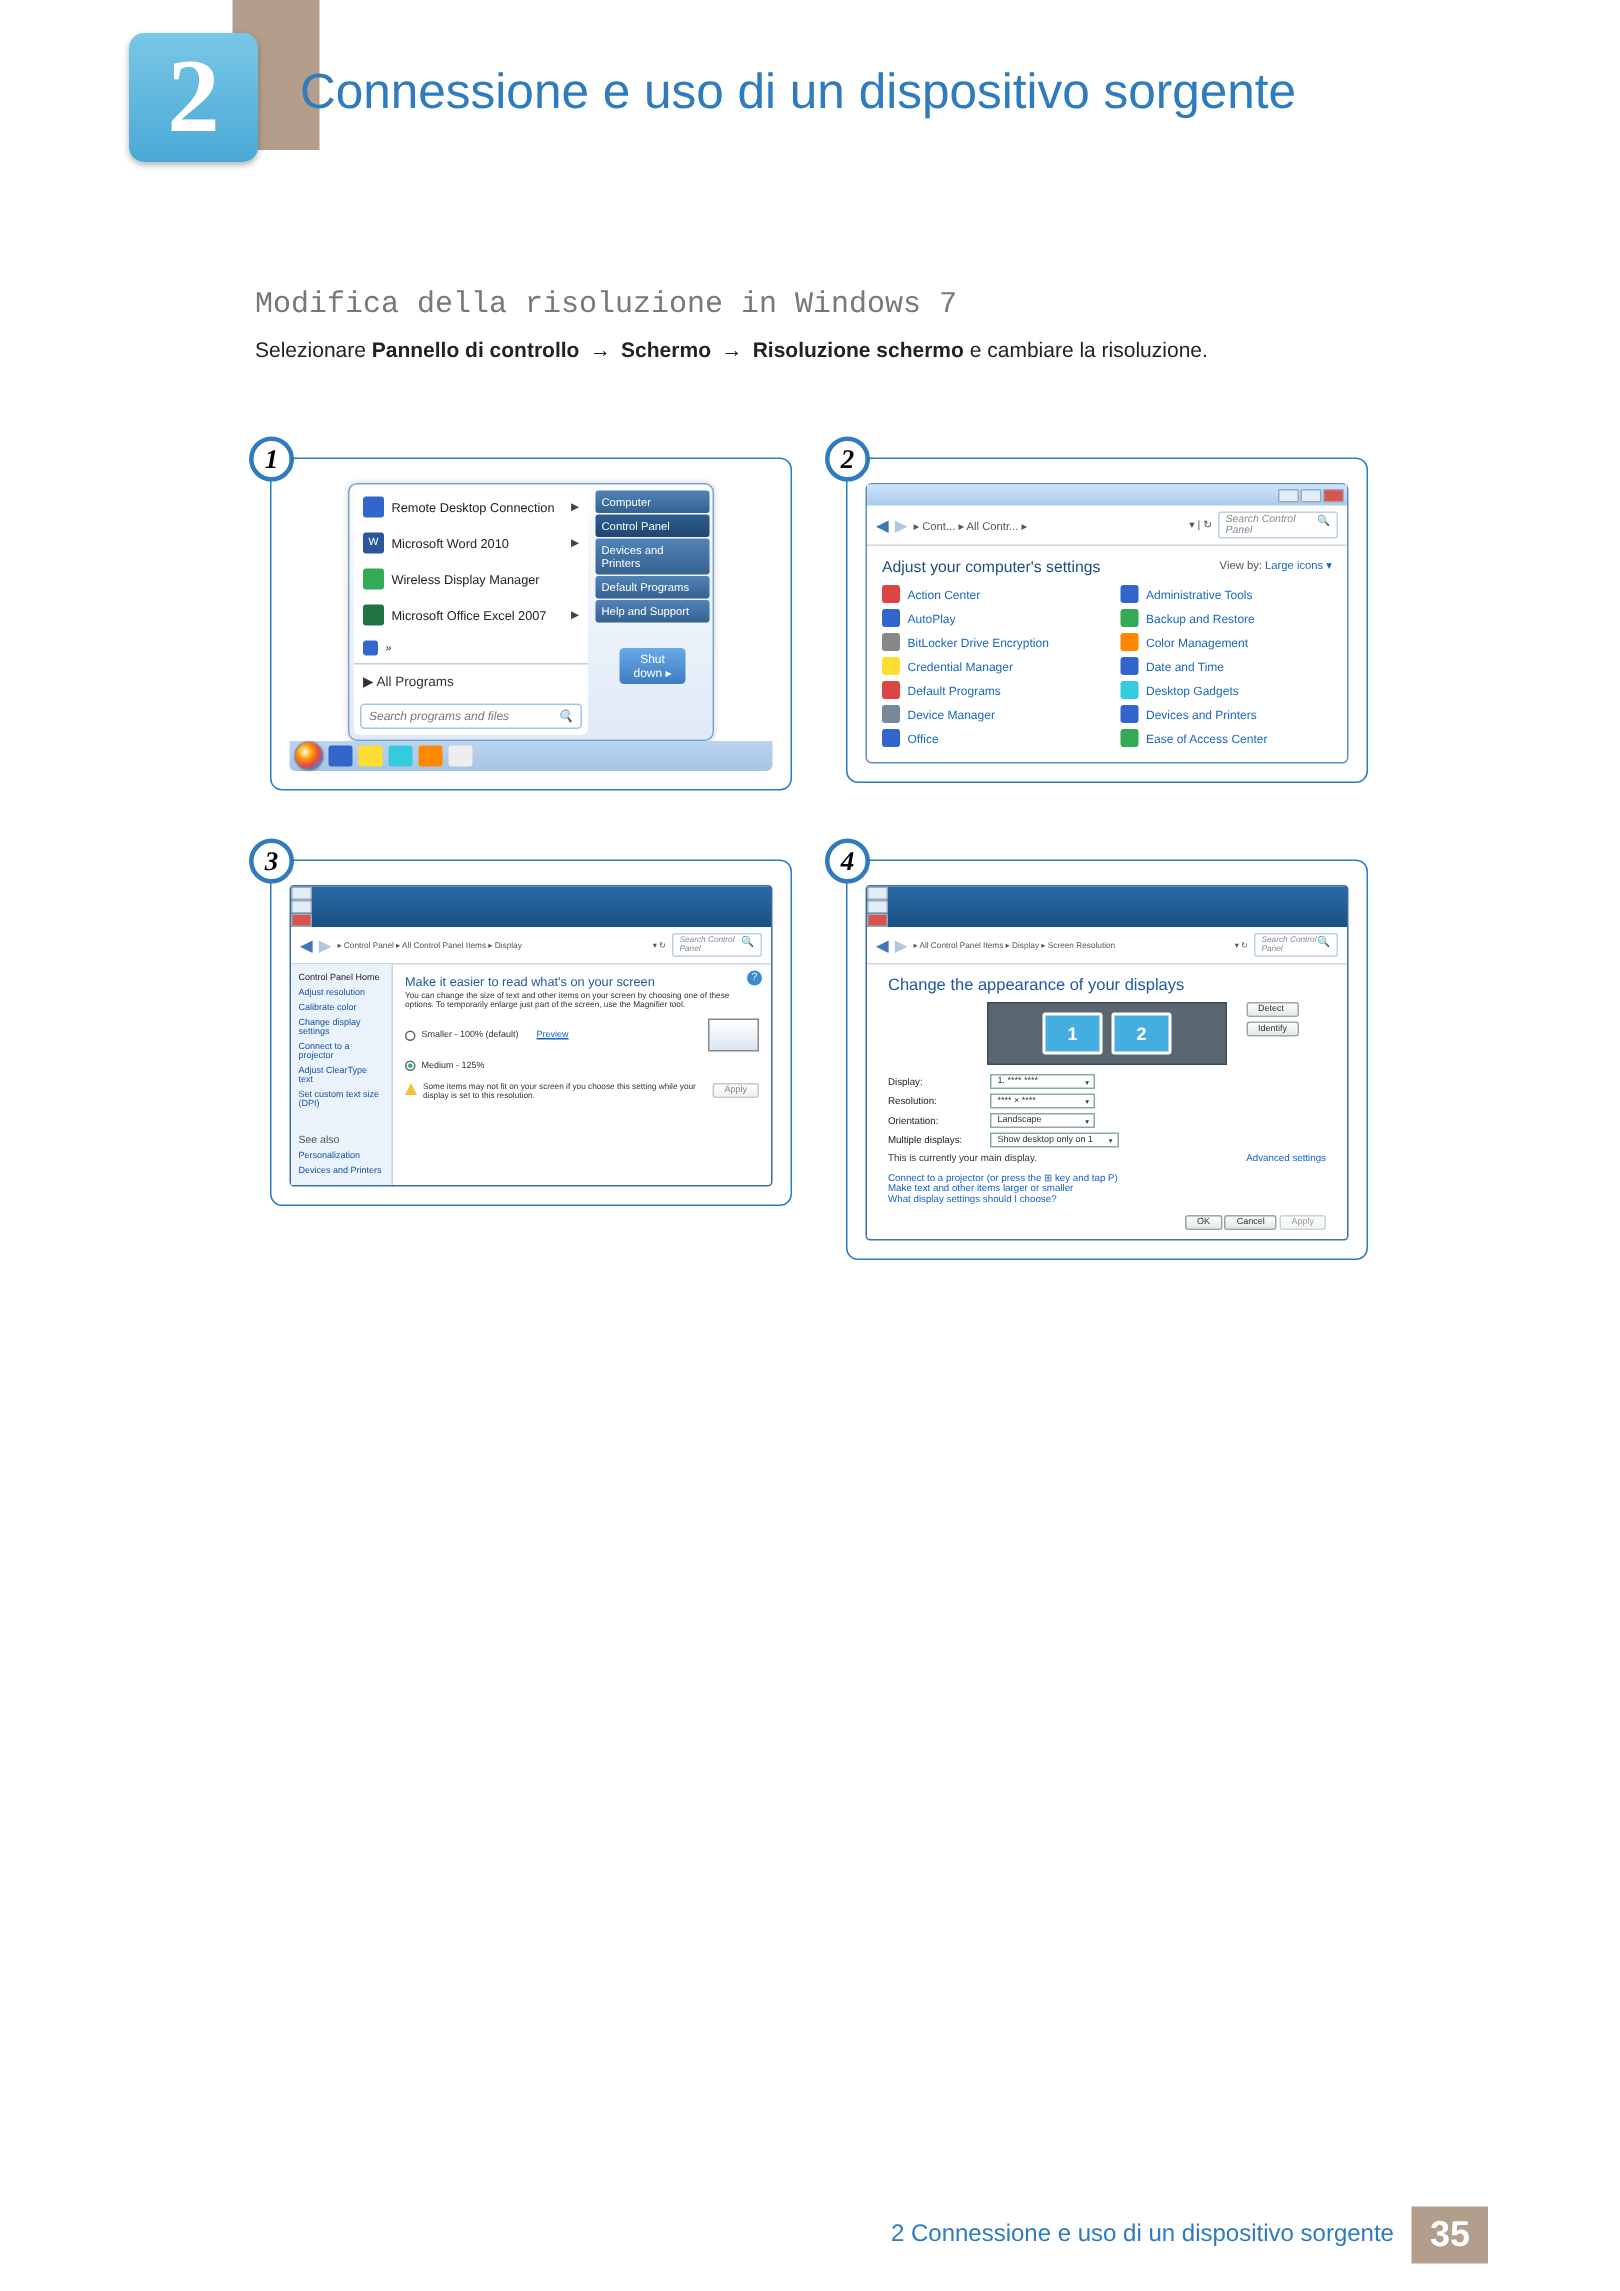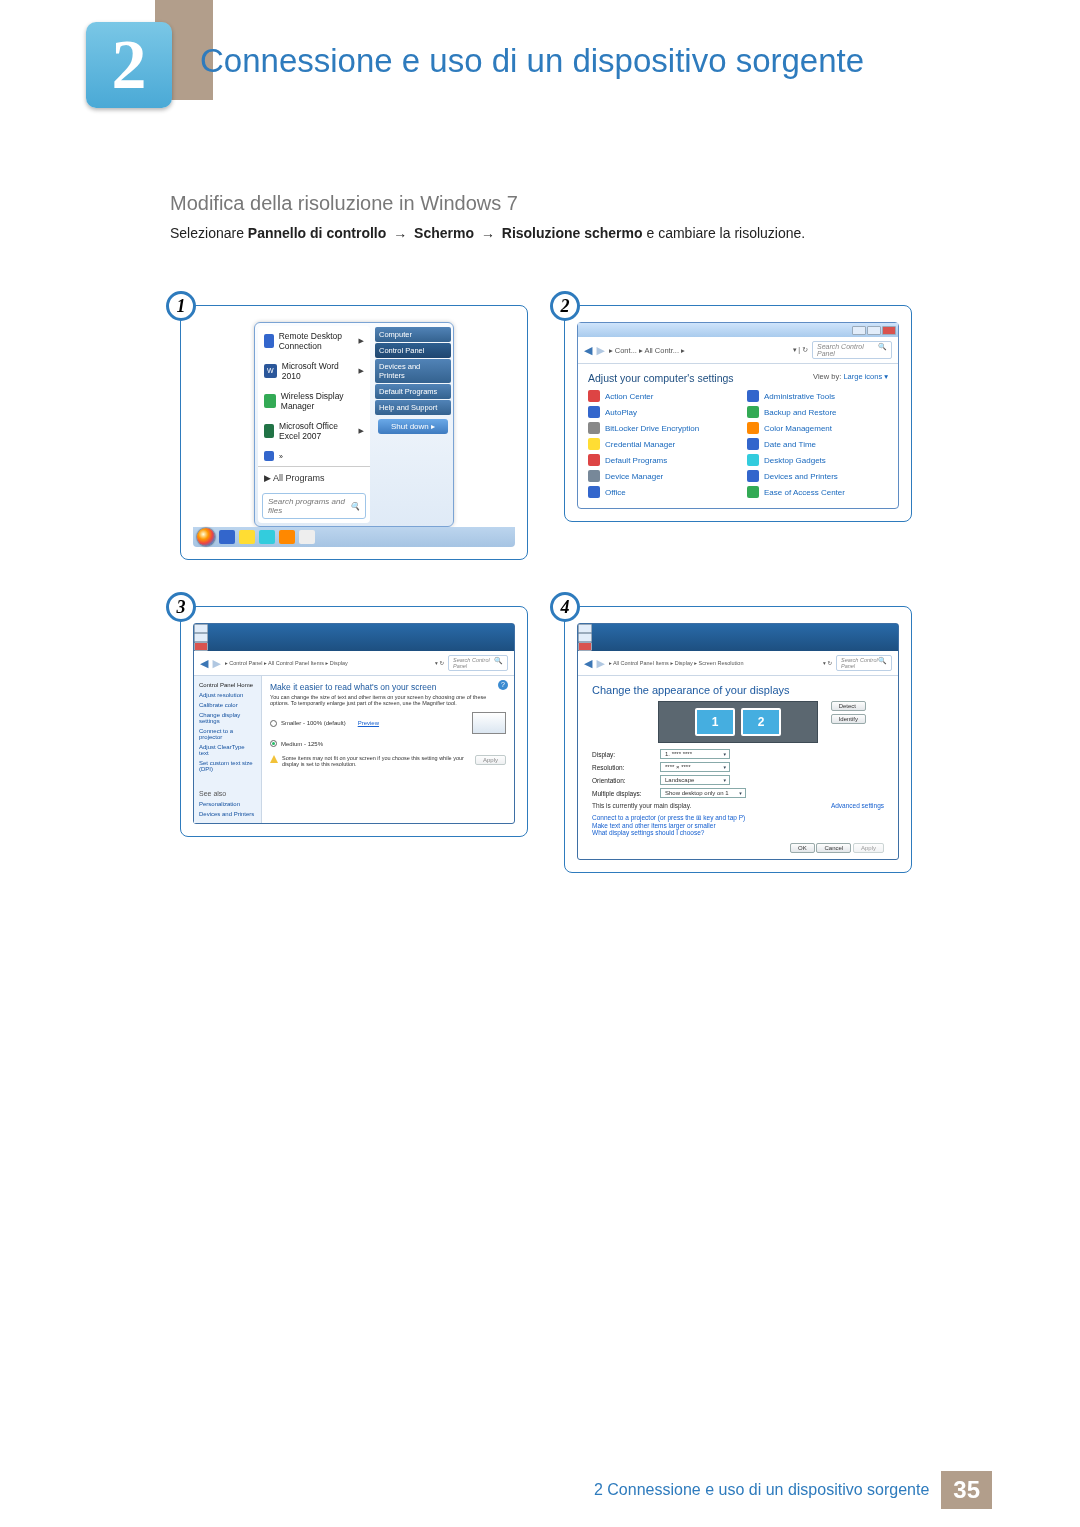--- a/index.html
+++ b/index.html
@@ -6,53 +6,53 @@
   body { width: 1080px; height: 1527px; background: #fff; font-family: Arial, Helvetica, sans-serif; position: relative; color: #333; }
   .sidebar-stripe { position: absolute; top: 0; left: 155px; width: 58px; height: 100px; background: #b29e8b; }
   .chapter-badge {
     position: absolute; top: 22px; left: 86px; width: 86px; height: 86px;
     background: linear-gradient(#7ac7e6,#4aa9d6); border-radius: 10px;
     display: flex; align-items: center; justify-content: center;
     box-shadow: 0 2px 4px rgba(0,0,0,.3);
   }
   .chapter-badge span { color: #fff; font-size: 70px; font-weight: bold; font-family: Georgia, serif; }
   .chapter-title { position: absolute; top: 42px; left: 200px; color: #2e7bbd; font-size: 33px; text-align: center; }
-  .section-heading { position: absolute; top: 192px; left: 170px; color: #787878; font-size: 20px; }
+  .section-heading { position: absolute; top: 192px; left: 170px; color: #787878; font-size: 20px; font-family: Liberation Mono, monospace; }
   .instruction { position: absolute; top: 225px; left: 170px; font-size: 14px; color: #222; }
   .instruction b { font-weight: bold; }
   .arrow { padding: 0 3px; }
   .fig-area { position: absolute; top: 295px; left: 170px; width: 742px; }
   .fig-row { display: flex; gap: 26px; margin-bottom: 36px; }
   .fig { flex: 1; position: relative; }
   .step-badge {
     position: absolute; top: -4px; left: -4px; width: 30px; height: 30px;
     border: 3px solid #2e7bbd; border-radius: 50%; background: #fff;
     display: flex; align-items: center; justify-content: center;
     font-size: 18px; font-weight: bold; color: #000; z-index: 5;
     font-style: italic; font-family: Georgia, serif;
   }
   .fig-box { border: 1px solid #2e7bbd; border-radius: 8px; background: #fff; padding: 16px 12px 12px; margin-top: 10px; margin-left: 10px; }
 
   
-  .startmenu { background: linear-gradient(#fafcff,#dfeaf6); border: 1px solid #7aa3d4; border-radius: 6px; width: 200px; font-size: 9px; margin: 0 auto; display: flex; box-shadow: 0 0 4px rgba(0,0,0,.2); }
+  .startmenu { background: linear-gradient(#fafcff,#dfeaf6); border: 1px solid #7aa3d4; border-radius: 6px; width: 244px; font-size: 9px; margin: 0 auto; display: flex; box-shadow: 0 0 4px rgba(0,0,0,.2); }
   .sm-left { flex: 1; background: #fff; border-radius: 4px; margin: 3px; }
   .sm-item { padding: 5px 6px; display: flex; align-items: center; gap: 5px; border-bottom: 0; font-size: 8.5px; color: #222; }
   .sm-item .ic { width: 14px; height: 14px; border-radius: 2px; display: inline-block; }
   .sm-item .tri { margin-left: auto; font-size: 7px; color: #444; }
   .sm-allprog { border-top: 1px solid #ccc; padding: 6px; font-size: 9px; }
   .sm-search { margin: 4px; border: 1px solid #9fc5e8; border-radius: 3px; padding: 3px 5px; font-style: italic; color: #777; font-size: 8px; display: flex; align-items: center; }
   .sm-search .mag { margin-left: auto; color: #4a90d9; }
   .sm-right { width: 80px; padding: 4px 2px; display: flex; flex-direction: column; gap: 1px; }
   .sm-r-item { color: #fff; background: linear-gradient(#5183b7,#34628f); border-radius: 2px; padding: 3px 4px; font-size: 7.5px; }
   .sm-r-item.sel { background: linear-gradient(#2e5f90,#1f4670); }
   .taskbar { height: 20px; background: linear-gradient(#bcd5ee,#a6c4e3); border-radius: 0 0 4px 4px; display: flex; align-items: center; gap: 4px; padding: 0 4px; }
   .tb-ic { width: 16px; height: 14px; border-radius: 2px; }
   .red { background: #d44; } .blue { background: #36c; } .yel { background: #fd3; } .cyan { background: #3cd; } .ora { background: #f80; } .grn { background: #3a5; }
   .w7orb { width: 18px; height: 18px; border-radius: 50%; background: radial-gradient(circle at 35% 35%, #ffd,#f90 30%,#e44 55%,#38d 80%,#3a5); box-shadow: 0 0 2px #000; }
-  .shut { background: linear-gradient(#6aa9e8,#3e7bc0); color: #fff; padding: 3px 6px; border-radius: 3px; font-size: 8px; margin: 3px; text-align: center; }
+  .shut { background: linear-gradient(#6aa9e8,#3e7bc0); color: #fff; padding: 3px 6px; border-radius: 3px; font-size: 8px; margin: 16px; text-align: center; }
 
   
   .cpwin { background: #fff; border: 1px solid #5f8cc3; border-radius: 4px; font-size: 8px; width: 100%; }
   .cpwin .titlebar { height: 14px; background: linear-gradient(#cfe4fb,#a9cbed); display: flex; justify-content: flex-end; align-items: center; padding: 0 2px; gap: 1px; }
   .wmbtn { width: 14px; height: 9px; border-radius: 1px; background: #e2edfa; border: 1px solid #9ab; }
   .wmbtn.cl { background: #d9534f; }
   .cpbar { padding: 4px 6px; display: flex; align-items: center; gap: 4px; border-bottom: 1px solid #cad7e6; font-size: 7.5px; color: #555; }
   .navarr { color: #3b76b5; font-size: 11px; }
   .crumb { flex: 1; }
   .searchcp { border: 1px solid #bcd0e6; border-radius: 2px; padding: 1px 4px; font-style: italic; color: #888; font-size: 7px; width: 80px; display: flex; }

